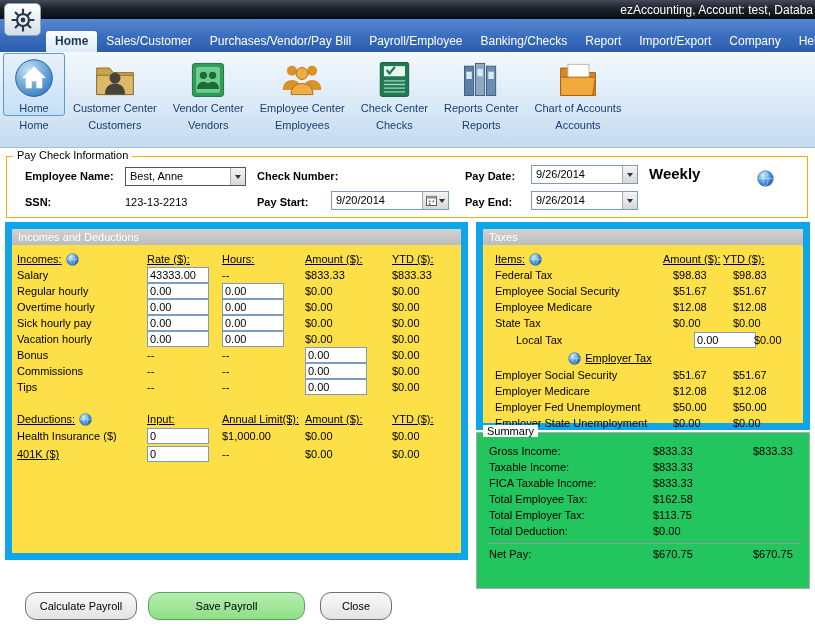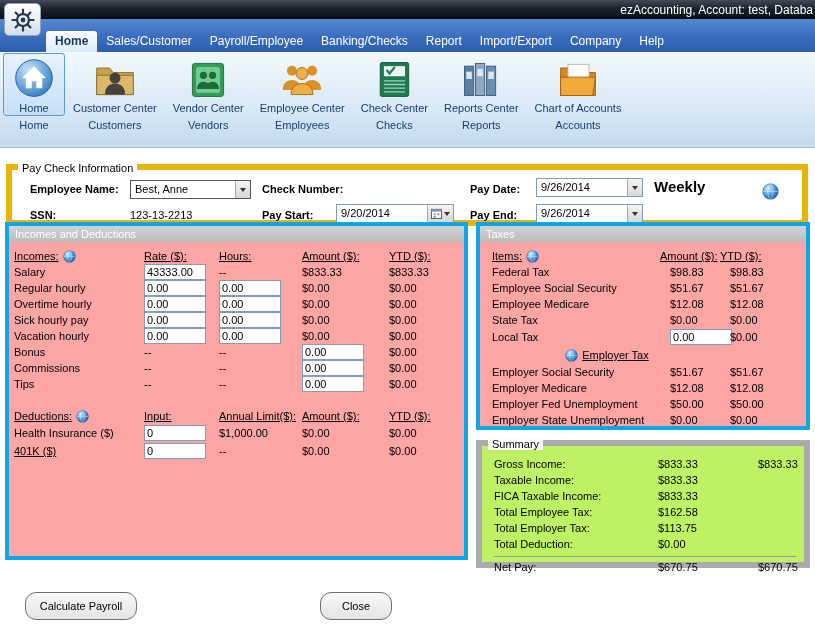--- a/index.html
+++ b/index.html
@@ -29,23 +29,23 @@
     background:linear-gradient(#f3f9fd 0%, #d8e8f6 60%, #c4daee 100%);
     border-bottom:1px solid #a3bed8; display:flex; align-items:flex-start; padding:1px 0 0 3px; }
   .tool-item { display:flex; flex-direction:column; align-items:center; }
   .tool-button { display:flex; flex-direction:column; align-items:center; padding:3px 7px 1px;
     border:1px solid transparent; border-radius:3px; cursor:default; }
   .tool-button.selected { border-color:#5a9bd5; background:linear-gradient(#e7f2fc,#c6dff6); }
   .tool-title, .tool-caption { color:#173f70; font-size:11px; margin-top:1px; white-space:nowrap; }
   .tool-caption { margin-top:3px; }
 
   
-  .gbox { position:absolute; border:6px solid #eab308; background:#fff;margin-top:8px; }
+  .gbox { position:absolute; border:1px solid #eab308; background:#fff; }
   .legend { position:absolute; top:-8px; left:6px; background:#fff; padding:0 4px; font-size:11px; white-space:nowrap; }
-  .panel { position:absolute; border:4px solid #0ea5e9; background:#fca5a5; }
+  .panel { position:absolute; border:7px solid #0ea5e9; background:#fde047; }
   .panel-header { height:16px; background:linear-gradient(#d2d2d2,#bcbcbc); color:#fff; font-size:11px;
     line-height:16px; padding-left:6px; }
 
   .pc-label { position:absolute; font-weight:bold; line-height:19px; white-space:nowrap; }
   .pc-text  { position:absolute; line-height:19px; white-space:nowrap; }
 
   .combo { position:absolute; height:19px; background:#fff; border:1px solid #7f9db9; display:flex; align-items:stretch; cursor:default; }
   .combo.dark { border-color:#4f565e;gap:37px; }
   .combo .val { flex:1; padding:2px 4px 0; overflow:hidden; white-space:nowrap; }
   .combo .arrow-btn { width:15px; background:linear-gradient(#f4f4f4,#d7d7d7); border-left:1px solid #a9a9a9;
@@ -108,20 +108,21 @@
         <path d="M12 1.5 v5 M12 17.5 v5 M1.5 12 h5 M17.5 12 h5 M4.6 4.6 l3.5 3.5 M15.9 15.9 l3.5 3.5 M19.4 4.6 l-3.5 3.5 M8.1 15.9 l-3.5 3.5"></path>
       </g>
       <circle cx="12" cy="12" r="2.2" fill="#26384e"></circle>
     </svg>
   </div>
 
   <div class="menubar">
     <div class="tabs">
       <div class="tab active">Home</div>
       <div class="tab">Sales/Customer</div>
+      <div class="tab">Purchases/Vendor/Pay Bill</div>
       <div class="tab">Payroll/Employee</div>
       <div class="tab">Banking/Checks</div>
       <div class="tab">Report</div>
       <div class="tab">Import/Export</div>
       <div class="tab">Company</div>
       <div class="tab">Help</div>
     </div>
   </div>
 
   <div class="toolbar">
@@ -422,21 +423,21 @@
       <div class="tax-row">
         <span>Employee Medicare</span>
         <span class="num">$12.08</span>
         <span class="num">$12.08</span>
       </div>
       <div class="tax-row">
         <span>State Tax</span>
         <span class="num">$0.00</span>
         <span class="num">$0.00</span>
       </div>
-      <div class="tax-row" style="height:18px;">
+      <div class="tax-row" style="height:18px;margin-left:21px;">
         <span>Local Tax</span>
         <span class="num"><input class="tin" value="0.00" style=""></span>
         <span class="num">$0.00</span>
       </div>
 
       <div class="employer-hdr">
         <svg class="globe" width="13" height="13" viewBox="0 0 16 16">
             <circle cx="8" cy="8" r="7.3" fill="url(#g-globe)" stroke="#16528f" stroke-width="0.5"></circle>
             <path d="M1 8 h14 M8 0.8 c3.4 2.6 3.4 11.8 0 14.4 M8 0.8 c-3.4 2.6 -3.4 11.8 0 14.4" stroke="rgba(255,255,255,0.5)" fill="none" stroke-width="0.8"></path>
           </svg>
@@ -460,21 +461,21 @@
       </div>
       <div class="tax-row">
         <span>Employer State Unemployment</span>
         <span class="num">$0.00</span>
         <span class="num">$0.00</span>
       </div>
 
     </div>
   </div>
 
-  <div class="gbox" style="left:476px; top:432px; width:334px; height:128px; border-color:#ababab; background:#bef264;">
+  <div class="gbox" style="left:476px; top:432px; width:334px; height:157px; border-color:#ababab; background:#22c55e;">
     <span class="legend" style="background:#fcfcfc;">Summary</span>
     <div class="sum-body">
       <div class="sum-row">
         <span>Gross Income:</span>
         <span>$833.33</span>
         <span>$833.33</span>
       </div>
       <div class="sum-row">
         <span>Taxable Income:</span>
         <span>$833.33</span>
@@ -503,15 +504,16 @@
       <div class="sum-sep"></div>
       <div class="sum-row">
         <span>Net Pay:</span>
         <span>$670.75</span>
         <span>$670.75</span>
       </div>
     </div>
   </div>
 
   <button class="btn" style="left:25px; top:592px; width:112px;">Calculate Payroll</button>
+  <button class="btn save" style="left:148px; top:592px; width:157px;">Save Payroll</button>
   <button class="btn" style="left:320px; top:592px; width:72px;">Close</button>
 
 </div>
 
 </body></html>

